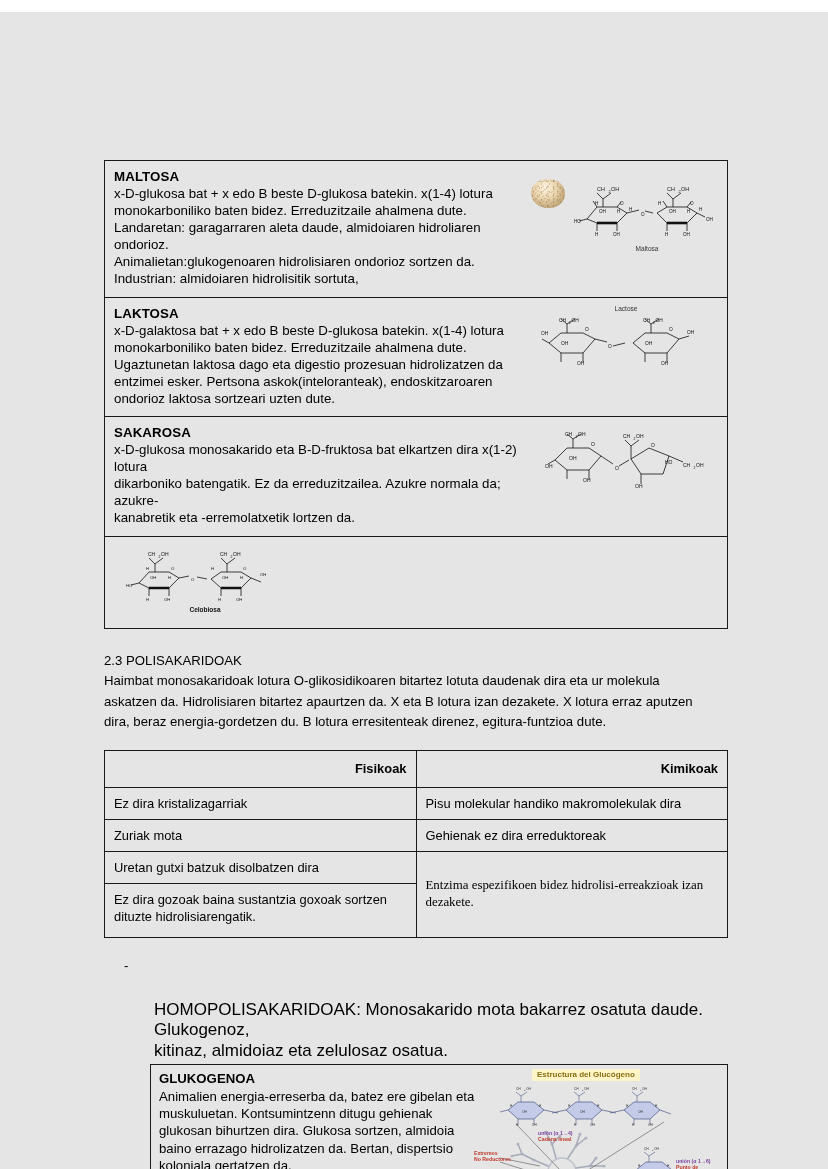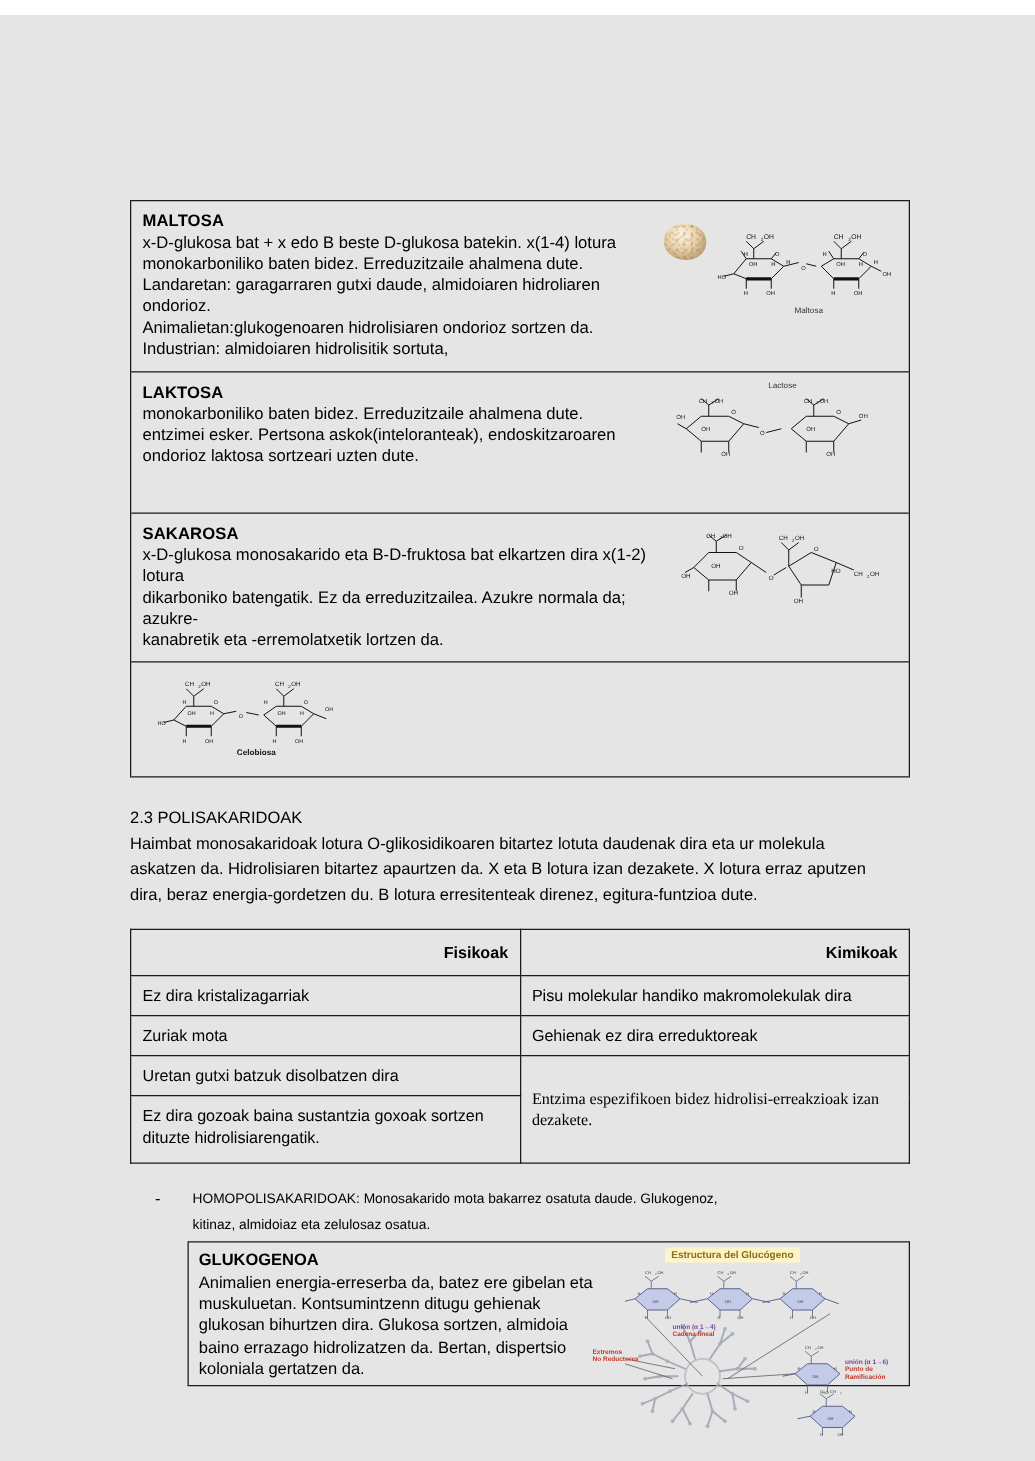--- a/index.html
+++ b/index.html
@@ -144,22 +144,23 @@
     display: flex;
     padding-left: 20px;
   }
   .bullet-dash {
     flex: 0 0 30px;
     font-size: 13.2px;
     line-height: 20.5px;
   }
   .bullet-text {
     flex: 1 1 auto;
-    font-size: 11px;
+    font-size: 17px;
     line-height: 20.5px;
+    margin-top: 44px;
   }
 
   
   .gluco-wrap {
     position: relative;
     margin-top: 3px;
     margin-left: 46px;
     width: 675px;
     height: 118px;
   }
@@ -228,21 +229,21 @@
 <div class="page">
   <div class="content">
 
     <div class="disacc-table">
 
       <div class="disacc-row" style="min-height:122px;">
         <div class="disacc-text">
           <div class="d-title">MALTOSA</div>
           <div class="d-body">x-D-glukosa bat + x edo B beste D-glukosa batekin. x(1-4) lotura</div>
           <div class="d-body">monokarboniliko baten bidez. Erreduzitzaile ahalmena dute.</div>
-          <div class="d-body">Landaretan: garagarraren gutxi daude, almidoiaren hidroliaren ondorioz.</div>
+          <div class="d-body">Landaretan: garagarraren aleta daude, almidoiaren hidroliaren ondorioz.</div>
           <div class="d-body">Animalietan:glukogenoaren hidrolisiaren ondorioz sortzen da.</div>
           <div class="d-body">Industrian: almidoiaren hidrolisitik sortuta,</div>
         </div>
         <div class="disacc-figs">
           <div class="powder" style="left:4px; top:18px;"></div>
           <div class="fig" style="left:46px; top:16px;">
             <svg width="148" height="66" viewBox="0 0 148 66">
               <g stroke="#111" fill="none" stroke-width="0.8">
 
                 <path d="M14,42 L24,30 L44,30 L54,36 L44,46 L24,46 Z"></path>
@@ -297,21 +298,23 @@
               </g>
             </svg>
             <div class="fig-caption" style="margin-top:2px;">Maltosa</div>
           </div>
         </div>
       </div>
 
       <div class="disacc-row" style="min-height:113px;">
         <div class="disacc-text">
           <div class="d-title">LAKTOSA</div>
+          <div class="d-body">x-D-galaktosa bat + x edo B beste D-glukosa batekin. x(1-4) lotura</div>
           <div class="d-body">monokarboniliko baten bidez. Erreduzitzaile ahalmena dute.</div>
+          <div class="d-body">Ugaztunetan laktosa dago eta digestio prozesuan hidrolizatzen da</div>
           <div class="d-body">entzimei esker. Pertsona askok(inteloranteak), endoskitzaroaren</div>
           <div class="d-body">ondorioz laktosa sortzeari uzten dute.</div>
         </div>
         <div class="disacc-figs">
           <div class="fig" style="left:14px; top:7px;">
             <div class="fig-caption" style="margin-bottom:1px;">Lactose</div>
             <svg width="170" height="60" viewBox="0 0 170 60">
               <g stroke="#111" fill="none" stroke-width="0.8">
                 <path d="M8,30 L20,20 L42,20 L54,26 L42,40 L20,40 Z"></path>
                 <path d="M26,20 L26,11"></path>

